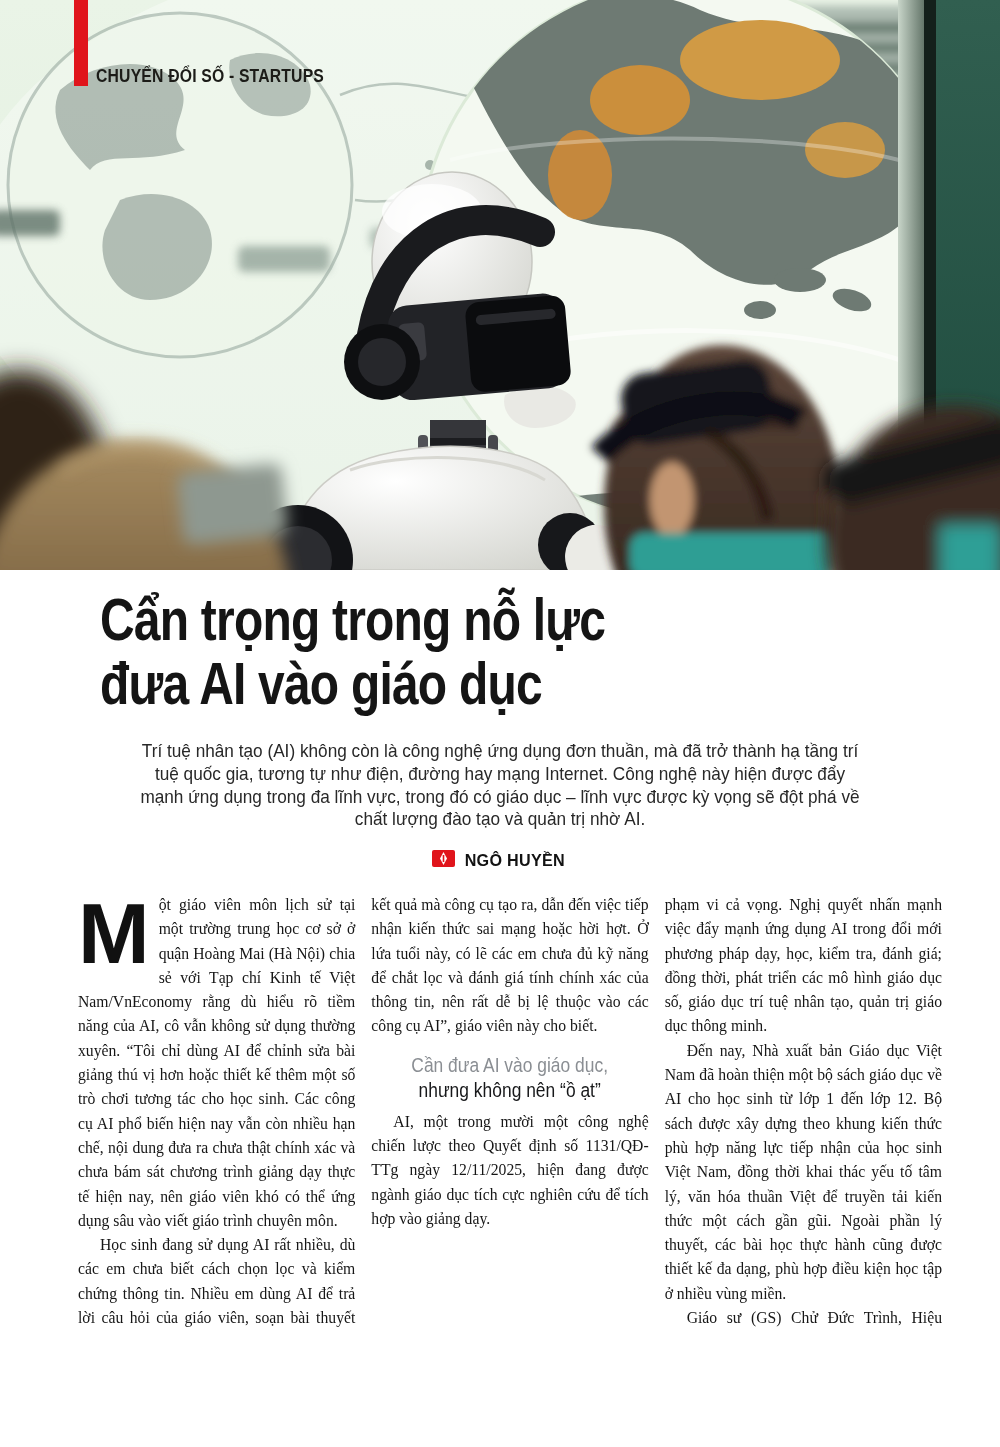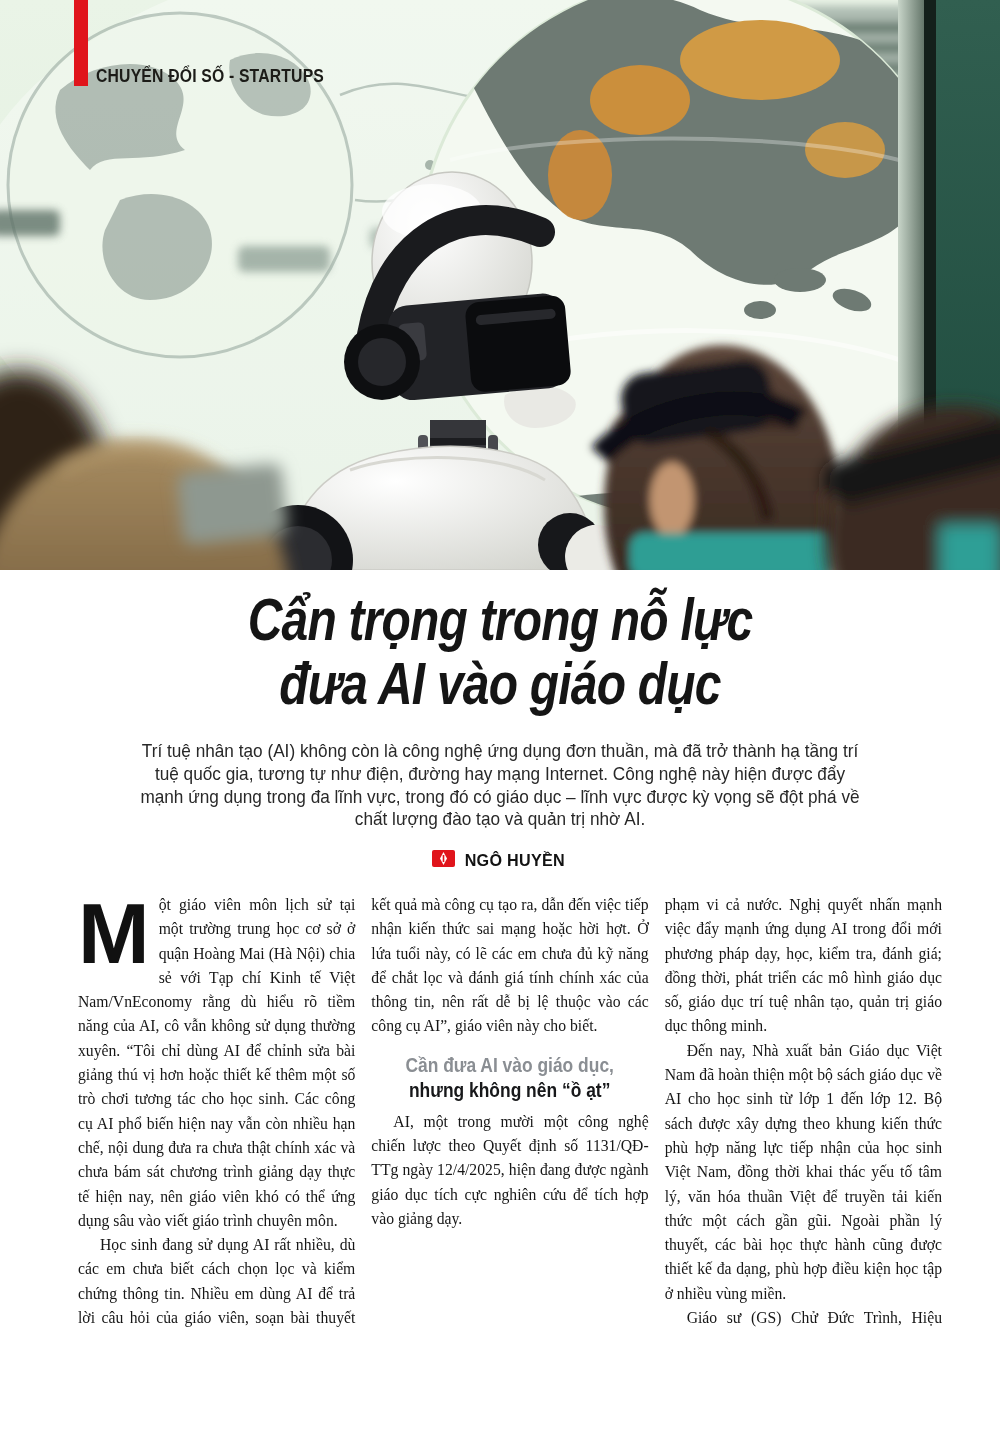--- a/index.html
+++ b/index.html
@@ -7,40 +7,40 @@
         font-family:"Liberation Sans",sans-serif;}
 
   
   .hero{position:absolute;top:0;left:0;width:1000px;height:570px;overflow:hidden;}
   .hero svg{display:block;width:100%;height:100%;}
   .tag-bar{position:absolute;left:74px;top:0;width:14px;height:86px;background:#e0141b;}
   .tag-label{position:absolute;left:96px;top:66px;font-size:17.5px;font-weight:bold;color:#1c1c18;
              white-space:nowrap;transform:scaleX(.9);transform-origin:left center;letter-spacing:.2px;}
 
   
-  .headline{position:absolute;top:588px;left:0;width:1000px;text-align:center;color:#151515;font-style:italic;}
+  .headline{position:absolute;top:588px;left:0;width:1000px;text-align:left;color:#151515;}
   .headline .hline{font-size:60px;line-height:64px;font-weight:bold;letter-spacing:-1px;
                    white-space:nowrap;transform:scaleX(.8);transform-origin:center;}
   .lead{position:absolute;top:740px;left:110px;width:780px;text-align:center;color:#282828;
         font-size:18.5px;line-height:22.8px;transform:scaleX(.93);transform-origin:center;}
   .byline{position:absolute;top:850px;left:0;width:1000px;display:flex;justify-content:center;
           align-items:flex-end;gap:7px;}
   .byline-name{font-size:17px;font-weight:bold;color:#121212;transform:scaleX(.95);letter-spacing:.3px;}
 
   
   .columns{position:absolute;top:893px;left:78px;width:864px;height:468px;display:flex;gap:16px;
            overflow:hidden;font-family:"Liberation Serif",serif;font-size:15.7px;line-height:24.3px;
            color:#161616;text-align:justify;}
   .colm{flex:1;min-width:0;}
   .colm p{margin:0;}
   .colm p.ind{text-indent:22px;}
   .dropcap{float:left;font-family:"Liberation Sans",sans-serif;font-weight:bold;font-size:86px;
            line-height:70px;margin:5px 9px 0 0;color:#111;}
   .subhead{margin:13px 0 8px;text-align:center;font-family:"Liberation Sans",sans-serif;
-           font-weight:bold;font-size:20.5px;line-height:25px;}
+           font-weight:normal;font-size:20.5px;line-height:25px;}
   .subhead .l1{color:#8a8e93;white-space:nowrap;transform:scaleX(.85);transform-origin:center;}
   .subhead .l2{color:#17181a;white-space:nowrap;transform:scaleX(.85);transform-origin:center;}
 
   
   .footer{position:absolute;left:78px;right:58px;top:1366px;display:flex;justify-content:space-between;
           align-items:center;}
   .f-left{display:flex;align-items:center;gap:8px;white-space:nowrap;transform:scaleX(.93);
           transform-origin:left center;}
   .f-num{font-size:16px;font-weight:bold;color:#1e1e1e;}
   .f-bar{width:7px;height:14px;background:#e0141b;display:inline-block;}
@@ -238,24 +238,24 @@
     <div class="colm">
       <p><span class="dropcap">M</span><span>ột giáo viên môn lịch sử tại một trường trung học cơ sở ở quận Hoàng Mai (Hà Nội) chia sẻ với Tạp chí Kinh tế Việt Nam/VnEconomy rằng dù hiểu rõ tiềm năng của AI, cô vẫn không sử dụng thường xuyên. “Tôi chỉ dùng AI để chỉnh sửa bài giảng thú vị hơn hoặc thiết kế thêm một số trò chơi tương tác cho học sinh. Các công cụ AI phổ biến hiện nay vẫn còn nhiều hạn chế, nội dung đưa ra chưa thật chính xác và chưa bám sát chương trình giảng dạy thực tế hiện nay, nên giáo viên khó có thể ứng dụng sâu vào viết giáo trình chuyên môn.</span></p>
       <p class="ind">Học sinh đang sử dụng AI rất nhiều, dù các em chưa biết cách chọn lọc và kiểm chứng thông tin. Nhiều em dùng AI để trả lời câu hỏi của giáo viên, soạn bài thuyết trình, nhưng lại quá tin vào</p>
     </div>
     <div class="colm">
       <p>kết quả mà công cụ tạo ra, dẫn đến việc tiếp nhận kiến thức sai mạng hoặc hời hợt. Ở lứa tuổi này, có lẽ các em chưa đủ kỹ năng để chắt lọc và đánh giá tính chính xác của thông tin, nên rất dễ bị lệ thuộc vào các công cụ AI”, giáo viên này cho biết.</p>
       <div class="subhead">
         <div class="l1">Cần đưa AI vào giáo dục,</div>
         <div class="l2">nhưng không nên “ồ ạt”</div>
       </div>
-      <p class="ind">AI, một trong mười một công nghệ chiến lược theo Quyết định số 1131/QĐ-TTg ngày 12/4/2025, hiện đang được ngành giáo dục tích cực nghiên cứu để tích hợp vào giảng dạy.</p>
+      <p class="ind">AI, một trong mười một công nghệ chiến lược theo Quyết định số 1131/QĐ-TTg ngày 12/11/2025, hiện đang được ngành giáo dục tích cực nghiên cứu để tích hợp vào giảng dạy.</p>
     </div>
     <div class="colm">
-      <p>phạm vi cả nước. Nghị quyết nhấn mạnh việc đẩy mạnh ứng dụng AI trong đổi mới phương pháp dạy, học, kiểm tra, đánh giá; đồng thời, phát triển các mô hình giáo dục số, giáo dục trí tuệ nhân tạo, quản trị giáo dục thông minh.</p>
+      <p>phạm vi cả vọng. Nghị quyết nhấn mạnh việc đẩy mạnh ứng dụng AI trong đổi mới phương pháp dạy, học, kiểm tra, đánh giá; đồng thời, phát triển các mô hình giáo dục số, giáo dục trí tuệ nhân tạo, quản trị giáo dục thông minh.</p>
       <p class="ind">Đến nay, Nhà xuất bản Giáo dục Việt Nam đã hoàn thiện một bộ sách giáo dục về AI cho học sinh từ lớp 1 đến lớp 12. Bộ sách được xây dựng theo khung kiến thức phù hợp năng lực tiếp nhận của học sinh Việt Nam, đồng thời khai thác yếu tố tâm lý, văn hóa thuần Việt để truyền tải kiến thức một cách gần gũi. Ngoài phần lý thuyết, các bài học thực hành cũng được thiết kế đa dạng, phù hợp điều kiện học tập ở nhiều vùng miền.</p>
       <p class="ind">Giáo sư (GS) Chử Đức Trình, Hiệu trưởng Trường Đại học Công nghệ, trao đổi với Tạp chí Kinh tế Việt</p>
     </div>
   </div>
 
   <div class="footer">
     <div class="f-left">
       <span class="f-num">36</span>
       <span class="f-bar"></span>
       <span class="f-mag">KINH TẾ VIỆT NAM</span>

